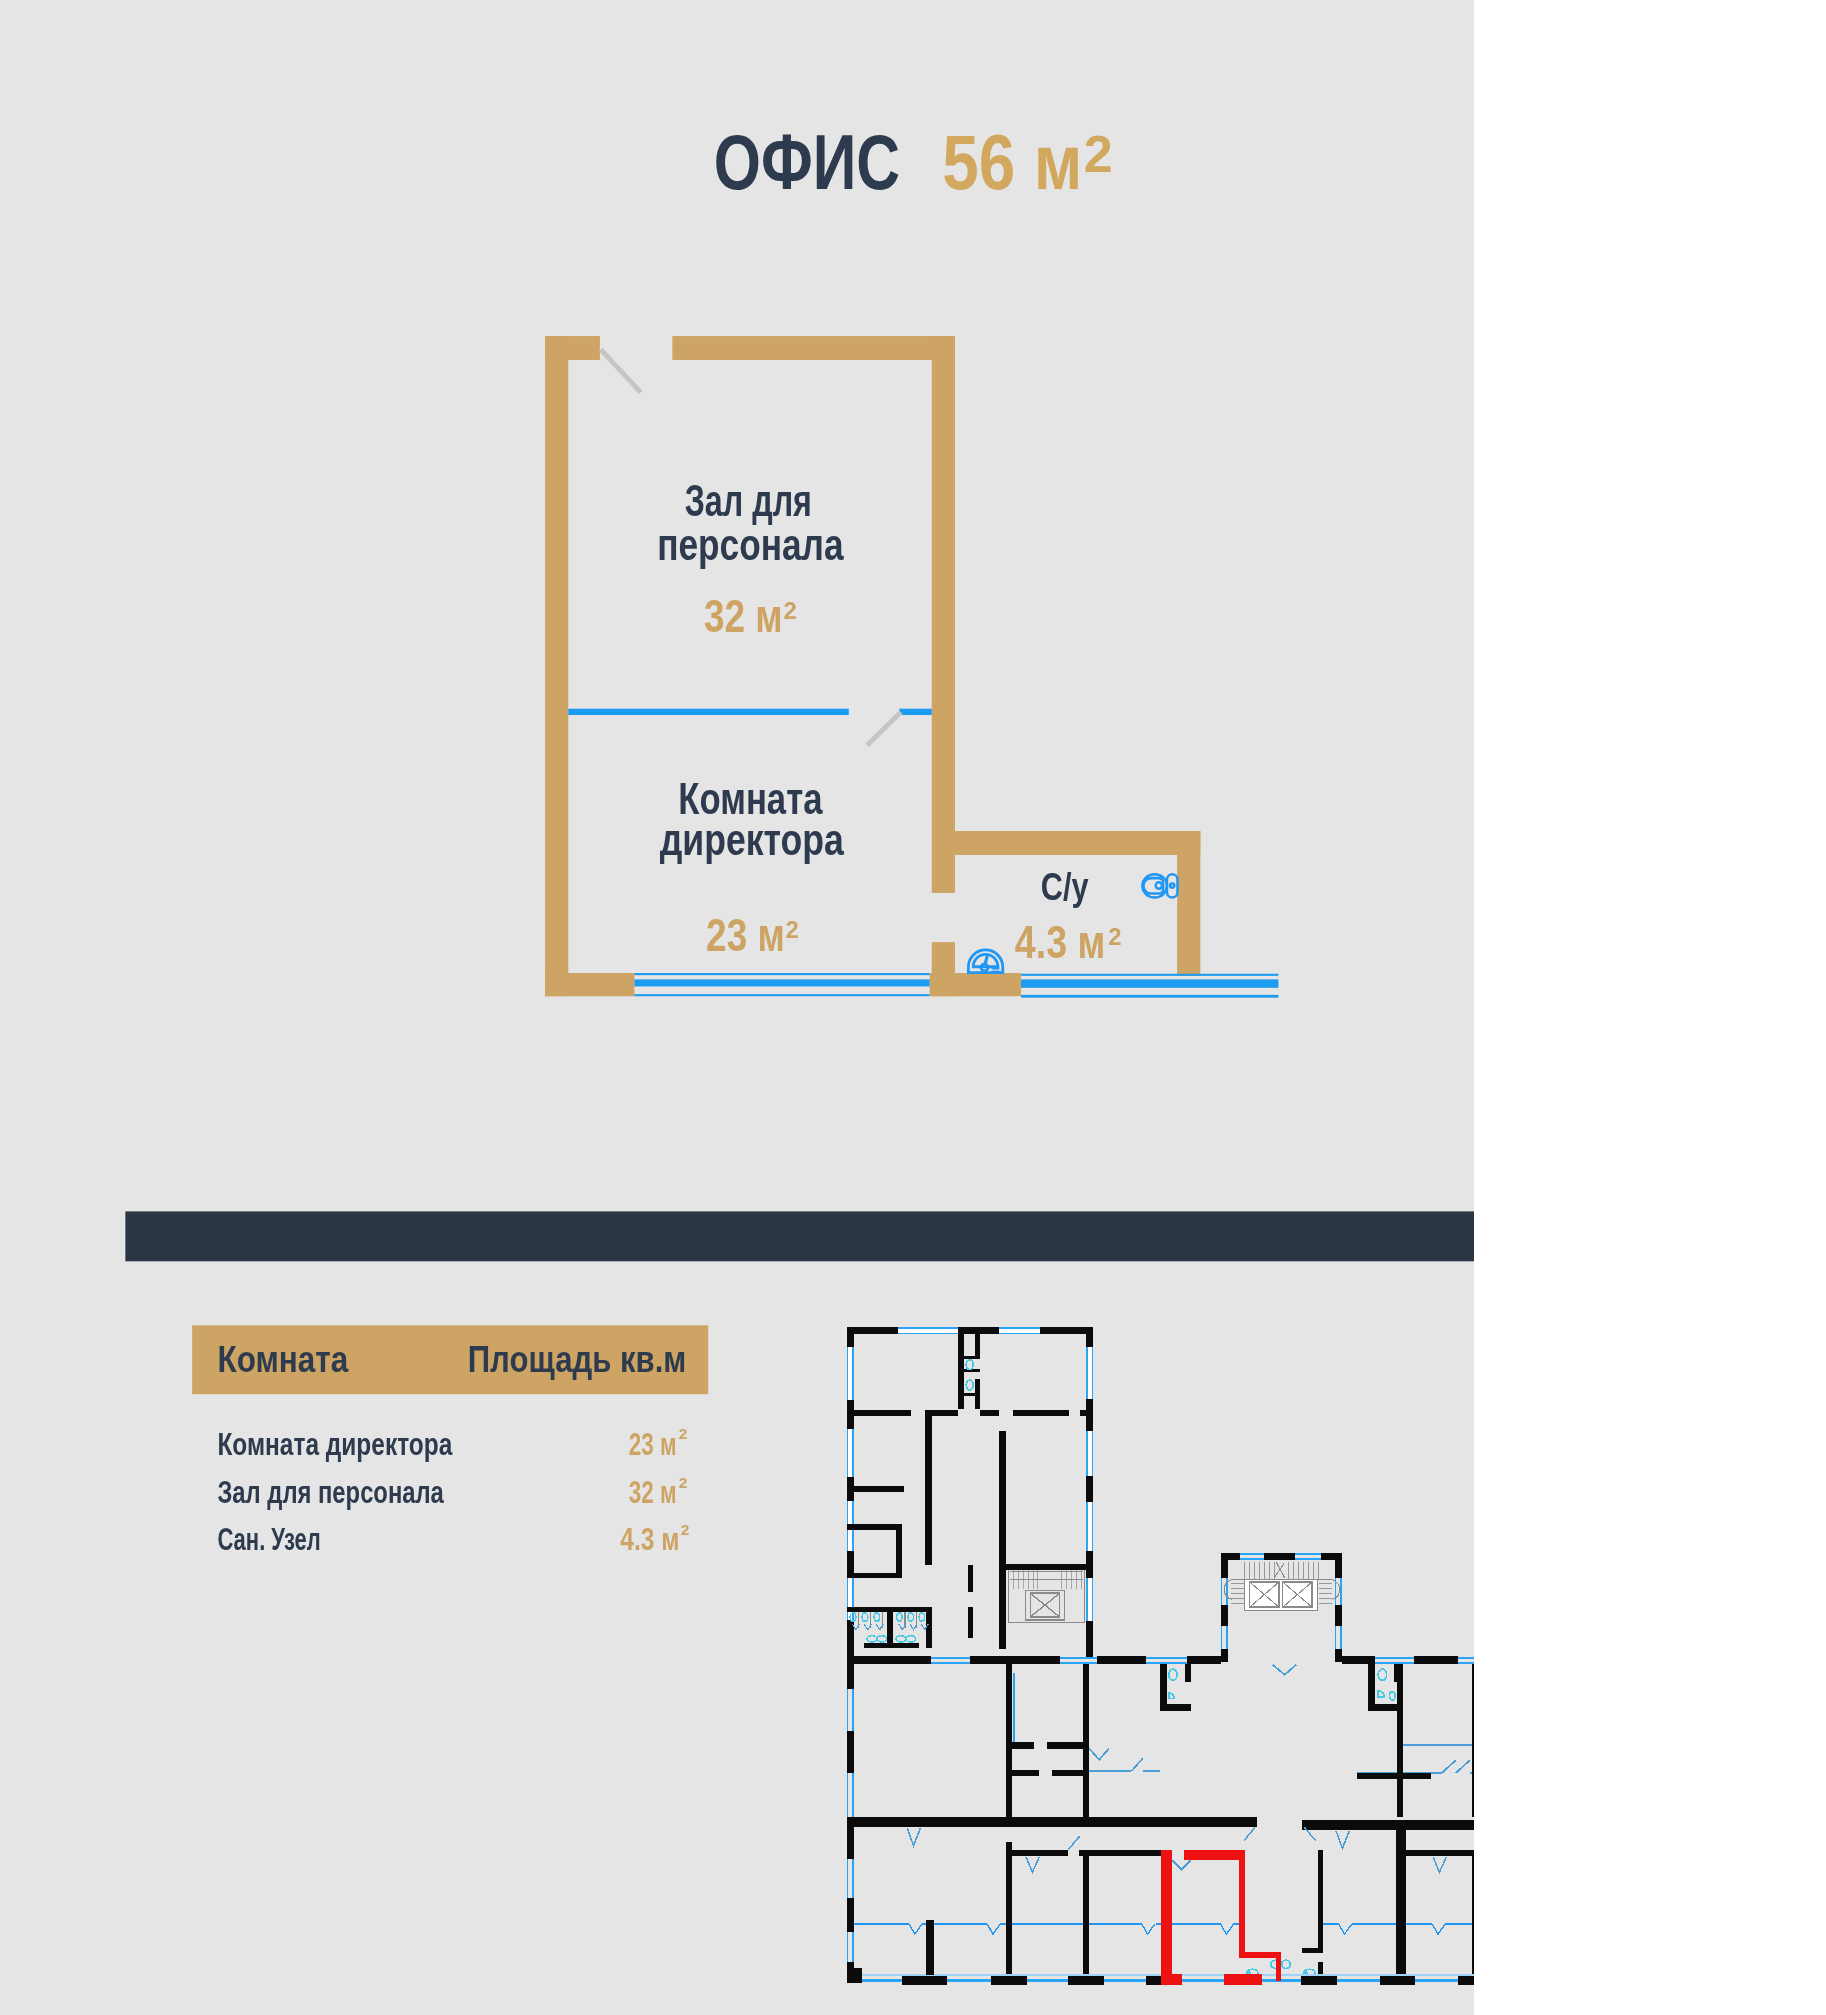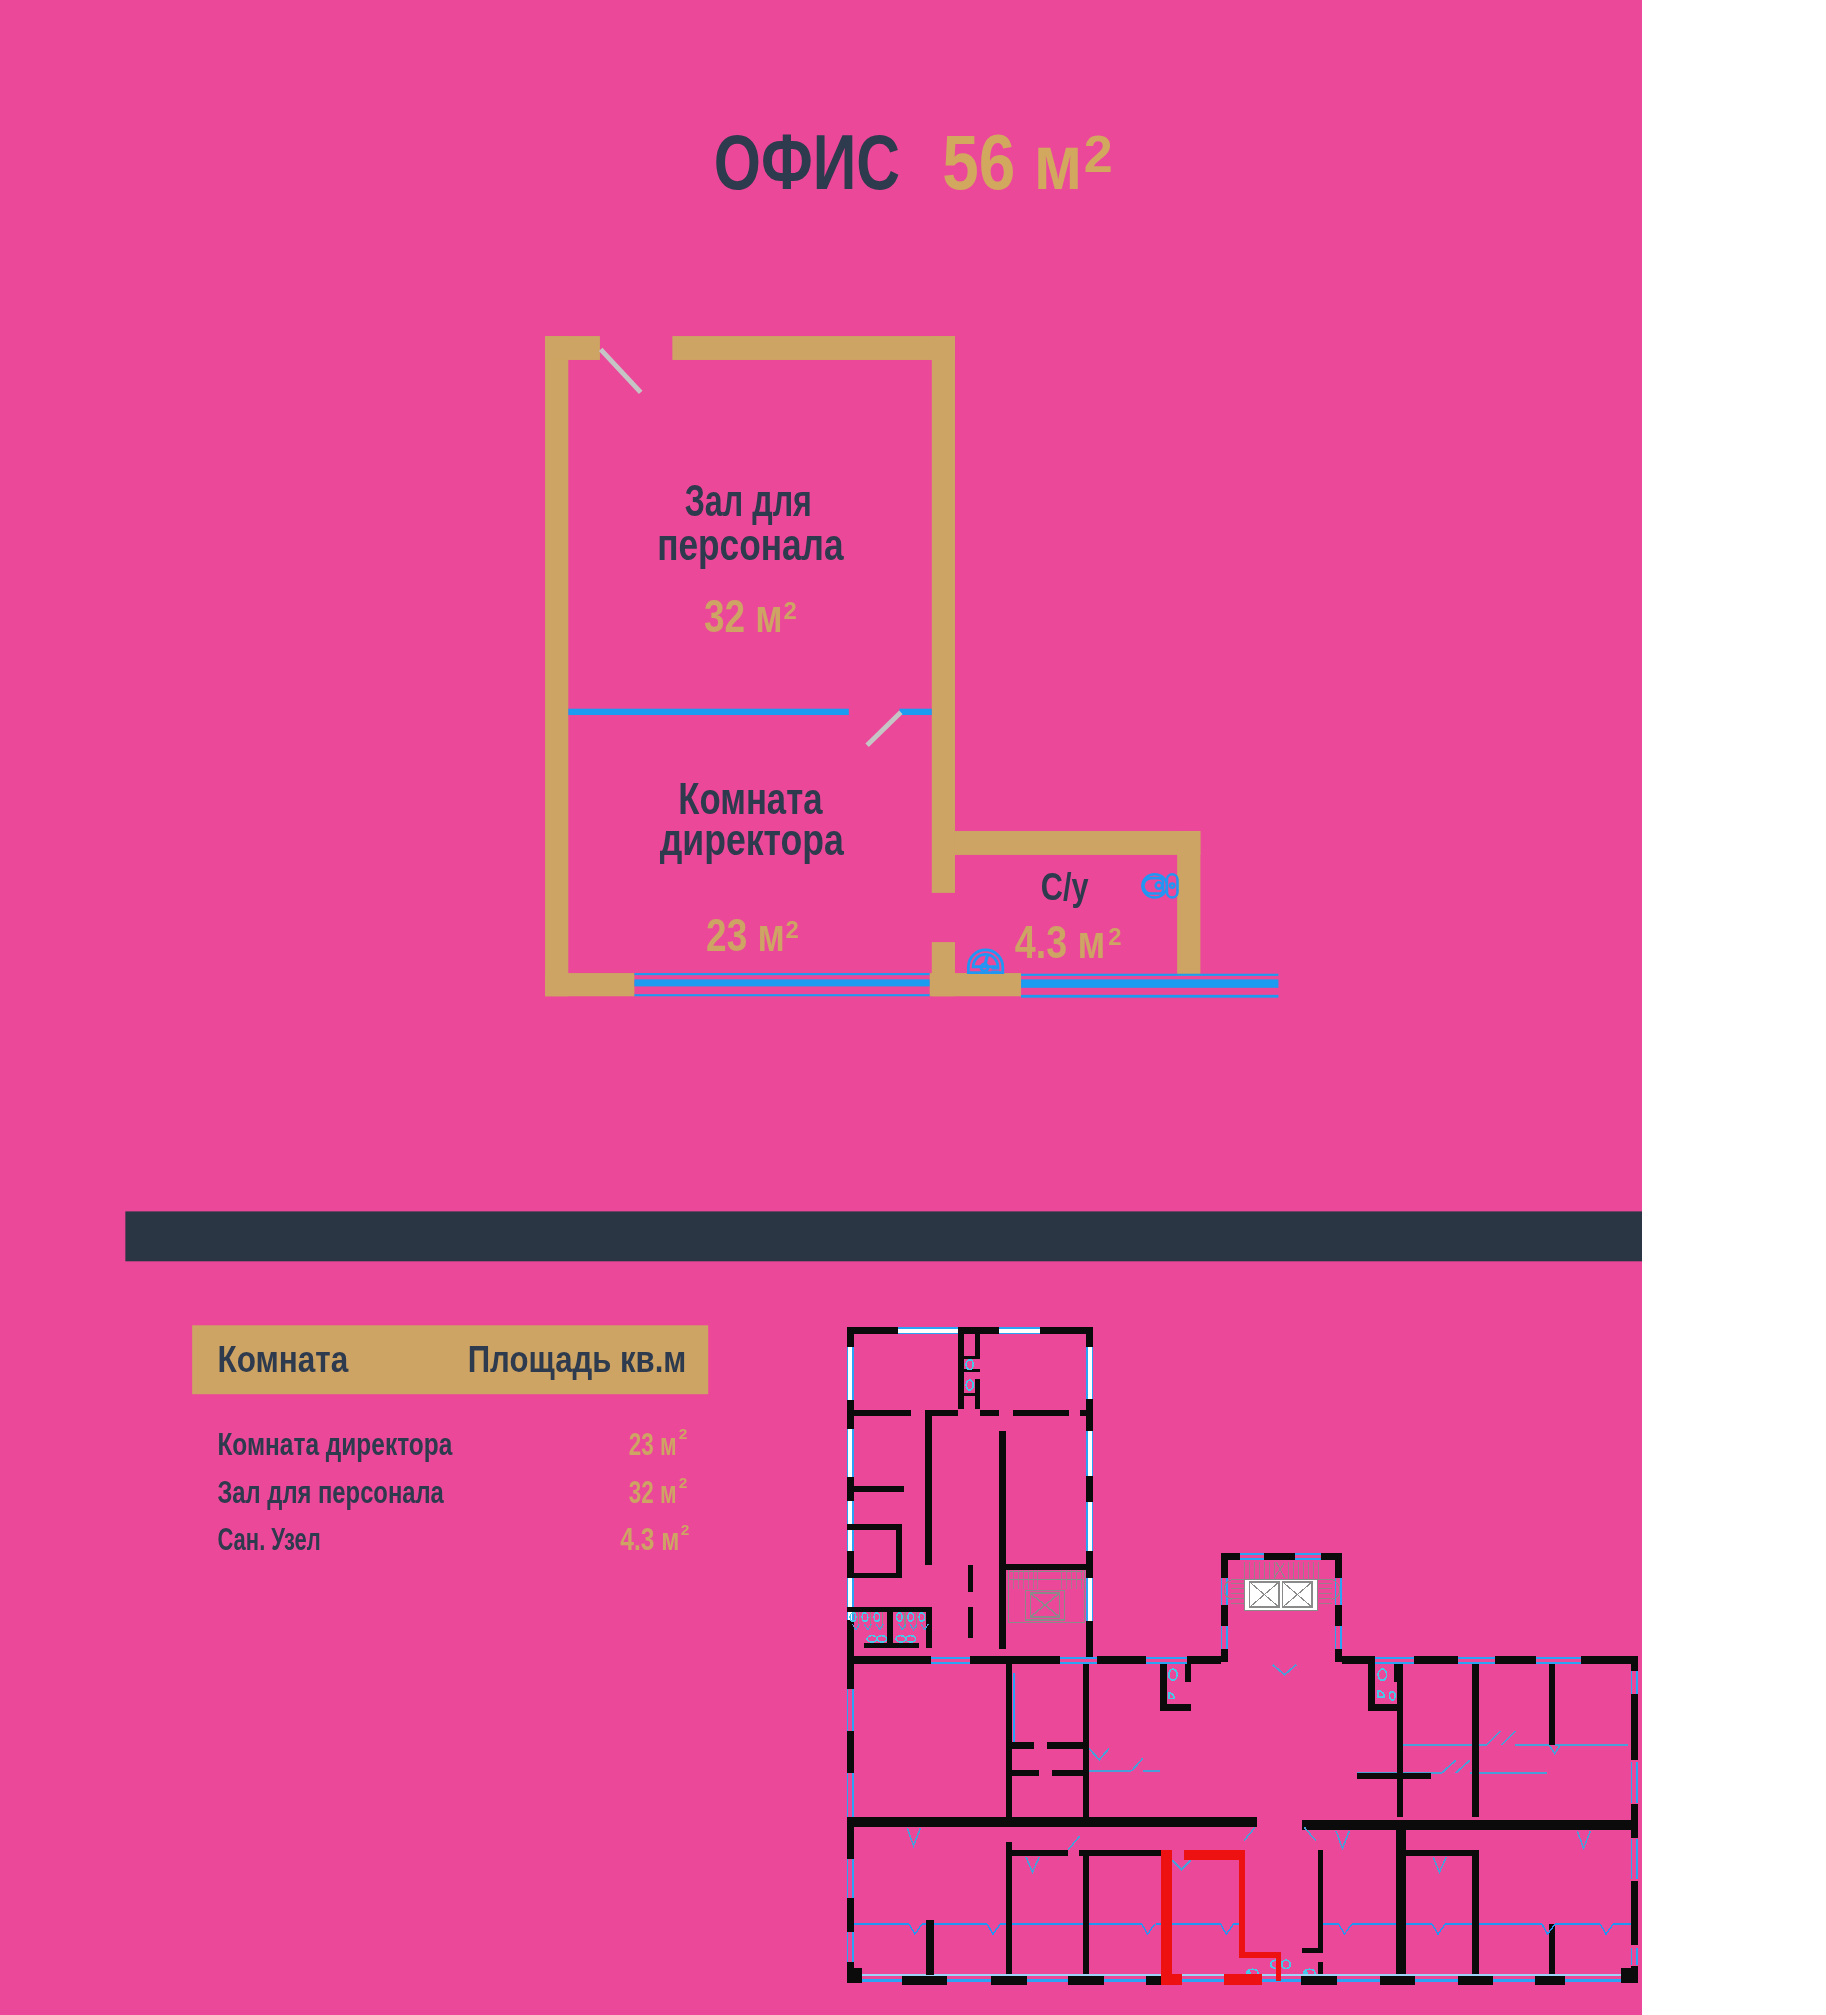--- a/index.html
+++ b/index.html
@@ -1,16 +1,16 @@
 <!DOCTYPE html>
 <html style="font-size:11.2px"><head>
 <meta charset="utf-8">
 <style>
   html,body{margin:0;padding:0;background:#ffffff;}
-  #page{position:relative;width:1642px;height:2015px;background:#ec4899;overflow:hidden;
+  #page{position:relative;width:1474px;height:2015px;background:#e5e5e5;overflow:hidden;
         font-family:"Liberation Sans", sans-serif;}
   svg{position:absolute;left:0;top:0;}
 </style>
 </head>
 <body>
 <div id="page">
 <svg width="1827" height="2015" viewBox="0 0 2598 2866">
 <defs></defs>
 
 <g id="title" font-family="Liberation Sans, sans-serif" font-weight="bold">

